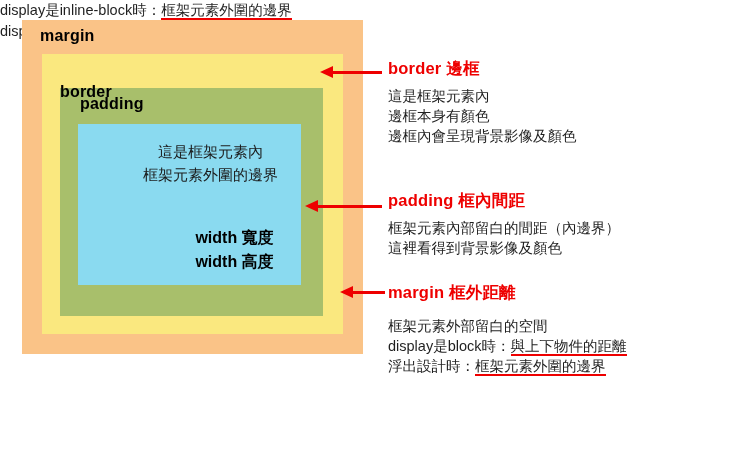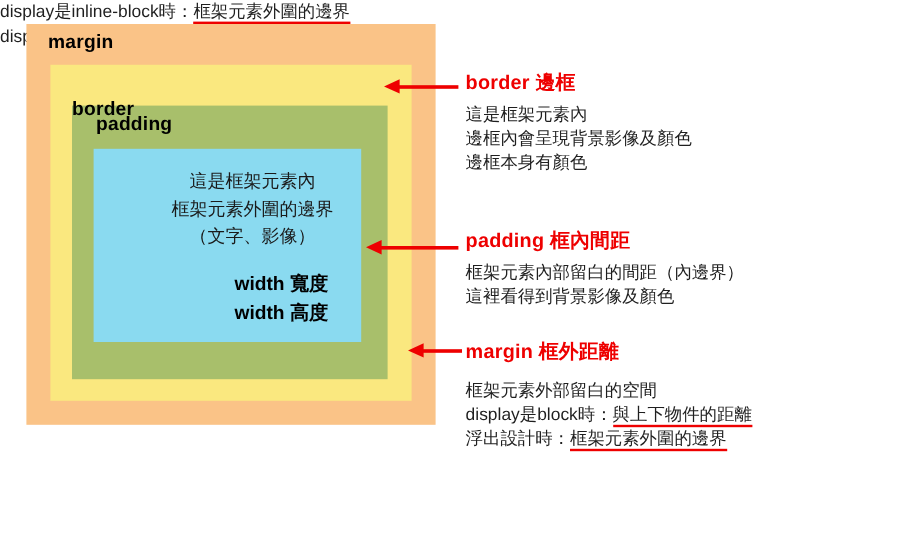--- a/index.html
+++ b/index.html
@@ -150,21 +150,20 @@
   <div class="box" id="padding-box"></div>
   <div class="box" id="content-box"></div>
 
   <div class="box-label" id="label-margin">margin</div>
   <div class="box-label" id="label-border">border</div>
   <div class="box-label" id="label-padding">padding</div>
 
   <div class="content-text" id="content-lines">
     <span class="content-line">這是框架元素內</span>
     <span class="content-line">框架元素外圍的邊界</span>
-    <span class="content-line">（文字、影像）</span>
   </div>
   <div class="content-text" id="content-dims">
     <span class="content-line">width 寬度</span>
     <span class="content-line">width 高度</span>
   </div>
 
   <div class="arrow" id="arrow-border">
     <div class="shaft"></div>
     <div class="head"></div>
   </div>
@@ -174,22 +173,22 @@
   </div>
   <div class="arrow" id="arrow-margin">
     <div class="shaft"></div>
     <div class="head"></div>
   </div>
 
   <div class="ann" id="ann-border">
     <div class="ann-title">border 邊框</div>
     <div class="ann-body">
       <span class="ln">這是框架元素內</span>
+      <span class="ln">邊框本身有顏色</span>
       <span class="ln">邊框內會呈現背景影像及顏色</span>
-      <span class="ln">邊框本身有顏色</span>
     </div>
   </div>
 
   <div class="ann" id="ann-padding">
     <div class="ann-title">padding 框內間距</div>
     <div class="ann-body">
       <span class="ln">框架元素內部留白的間距（內邊界）</span>
       <span class="ln">這裡看得到背景影像及顏色</span>
     </div>
   </div>

